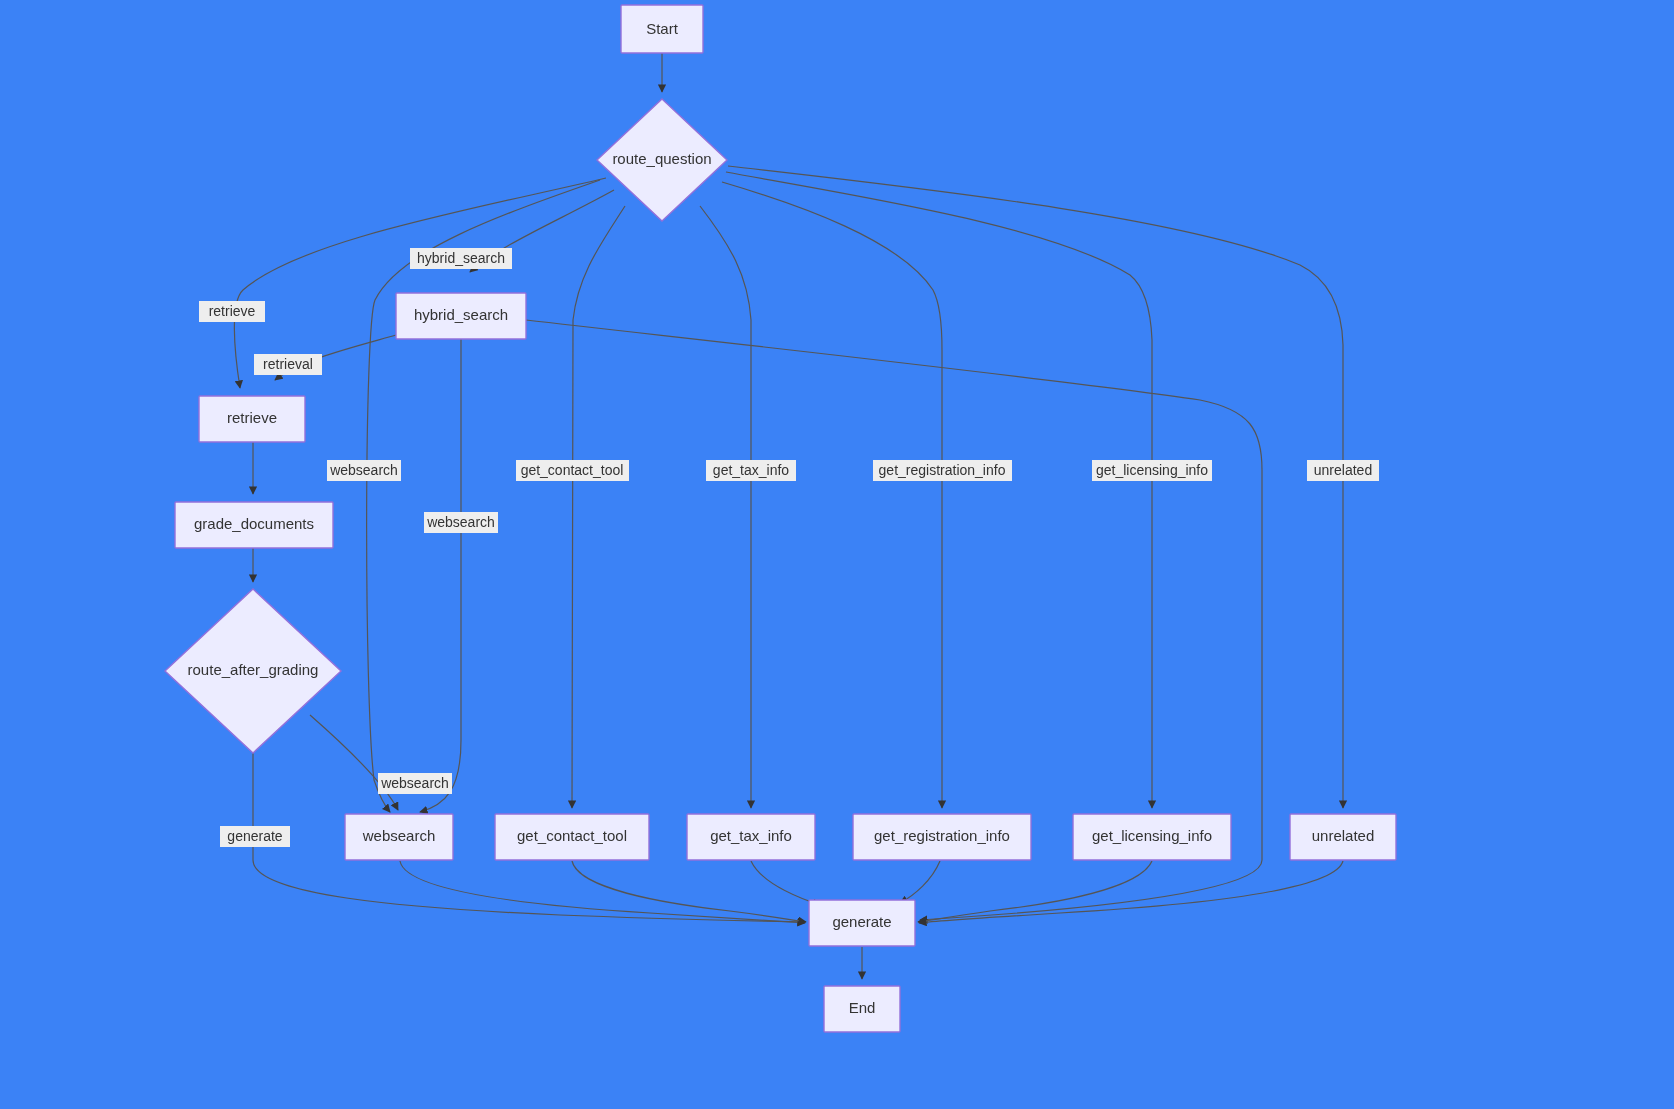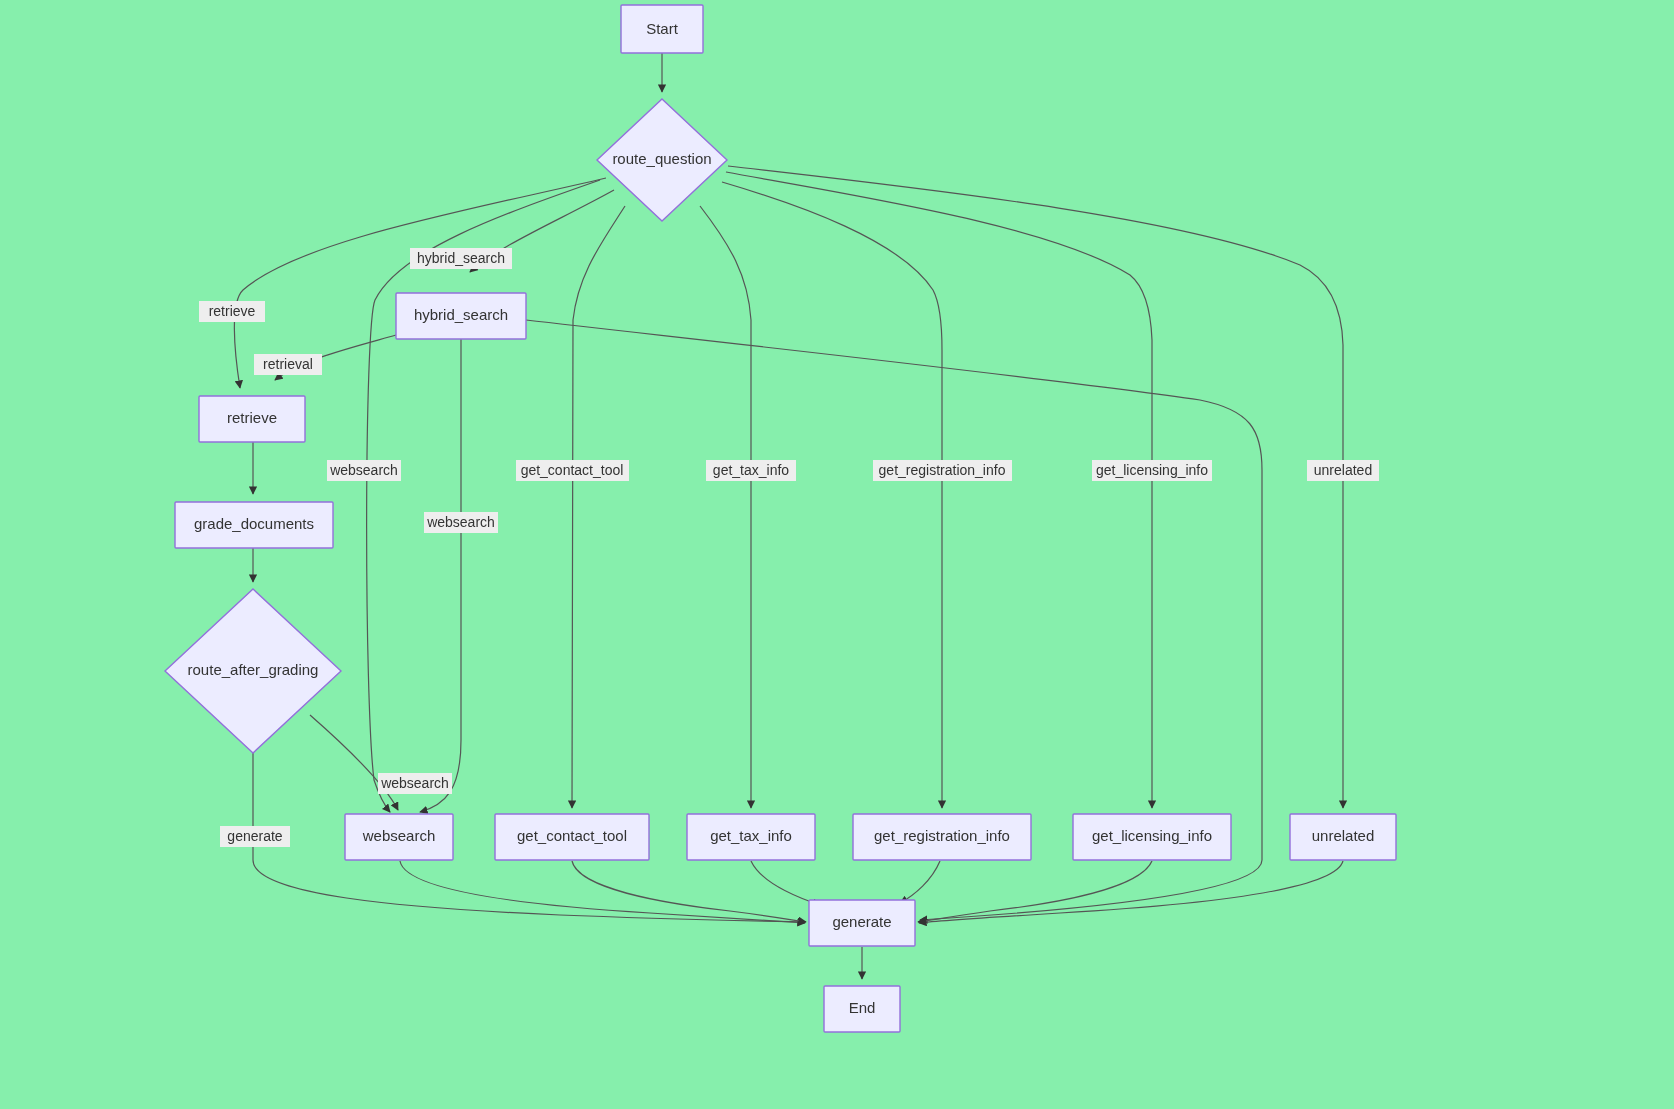--- a/index.html
+++ b/index.html
@@ -7,21 +7,21 @@
     padding: 0;
     background: #ffffff;
   }
   body {
     font-family: "Liberation Sans", sans-serif;
   }
   #canvas {
     position: relative;
     width: 1674px;
     height: 1109px;
-    background: #86efac;
+    background: #3b82f6;
     overflow: hidden;
   }
   svg#graph {
     position: absolute;
     left: 0;
     top: 0;
     width: 1674px;
     height: 1109px;
   }
   .node-rect {

